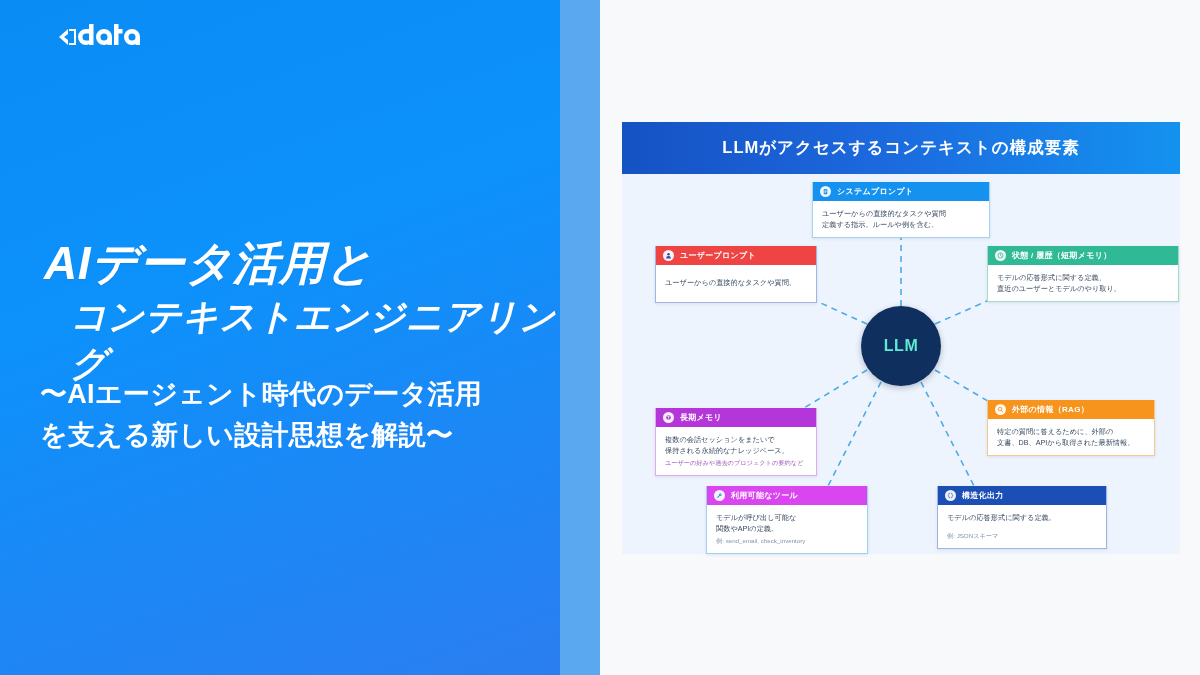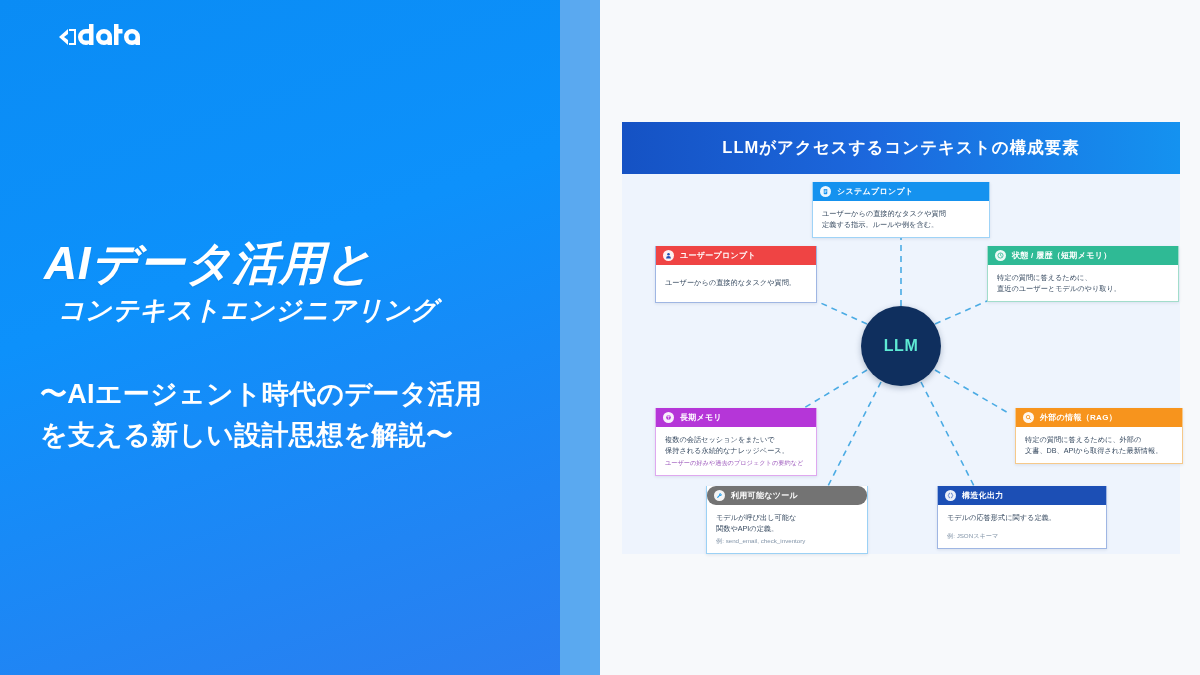--- a/index.html
+++ b/index.html
@@ -27,23 +27,23 @@
   }
   .logo svg { display:block; }
 
   .title-block { position:absolute; left:44px; top:236px; width:520px;font-style:italic; }
   .title-line1 {
     font-size:46px; font-weight:bold; color:#ffffff;
     letter-spacing:0.5px; line-height:1.18;
     text-shadow:0 1px 2px rgba(0,0,0,.08);
   }
   .title-line2 {
-    font-size:26px; font-weight:bold; color:#ffffff;
+    font-size:36px; font-weight:bold; color:#ffffff;
     letter-spacing:0.5px; line-height:1.3;
-    margin-left:14px; margin-top:4px;
+    margin-left:26px; margin-top:4px;
   }
   .subtitle {
     position:absolute; left:40px; top:374px; width:530px;
     font-size:27px; font-weight:bold; color:#ffffff;
     line-height:1.5; letter-spacing:0.3px;
   }
 
   
   .right-panel {
     position:relative; flex:1 1 auto; height:675px;
@@ -114,26 +114,26 @@
 
   #node-state       { left:365px; top:72px;  width:192px; }
   #node-state .node-head { background:#2fba95; }
   #node-state { border-color:#a2ddcb; }
 
   #node-longterm    { left:33px;  top:234px; width:162px; }
   #node-longterm .node-head { background:#b536d8; }
   #node-longterm { border-color:#dfa8ef; }
   #node-longterm .node-note { color:#9e5bbd; }
 
-  #node-rag         { left:365px; top:234px; width:168px;margin-left:28px; }
+  #node-rag         { left:365px; top:226px; width:168px; }
   #node-rag .node-head { background:#f7941d; }
   #node-rag { border-color:#f6c98a; }
 
   #node-tools       { left:84px;  top:312px; width:162px; }
-  #node-tools .node-head { background:#737373;border-radius:9px; }
+  #node-tools .node-head { background:#d946ef; }
   #node-tools { border-color:#9bd1f5; }
   #node-tools .node-note { color:#8294a8; }
 
   #node-output      { left:315px; top:312px; width:170px; }
   #node-output .node-head { background:#1c4fb5; }
   #node-output { border-color:#9fb6e3; }
   #node-output .node-note { color:#8294a8; }
 </style>
 </head>
 <body>
@@ -231,21 +231,21 @@
           <div class="node-head">
             <span class="node-icon">
               <svg width="7" height="7" viewBox="0 0 12 12">
                   <circle cx="6" cy="6" r="4.4" fill="none" stroke="#2fba95" stroke-width="1.4"></circle>
                   <path d="M6 3.4 V6 L7.9 7.2" stroke="#2fba95" stroke-width="1.2" fill="none" stroke-linecap="round"></path>
                 </svg>
             </span>
             <span class="node-head-title">状態 / 履歴（短期メモリ）</span>
           </div>
           <div class="node-body">
-            <div class="node-line">特定の質問に答えるために、</div>
+            <div class="node-line">モデルの応答形式に関する定義、</div>
             <div class="node-line">直近のユーザーとモデルのやり取り。</div>
           </div>
         </div>
 
         <div class="node" id="node-longterm">
           <div class="node-head">
             <span class="node-icon">
               <svg width="7" height="7" viewBox="0 0 12 12">
                   <circle cx="6" cy="6" r="4" fill="#b536d8"></circle>
                   <path d="M6 2.6 v6.8 M3.4 4.6 h5.2" stroke="#fff" stroke-width="0.9"></path>

